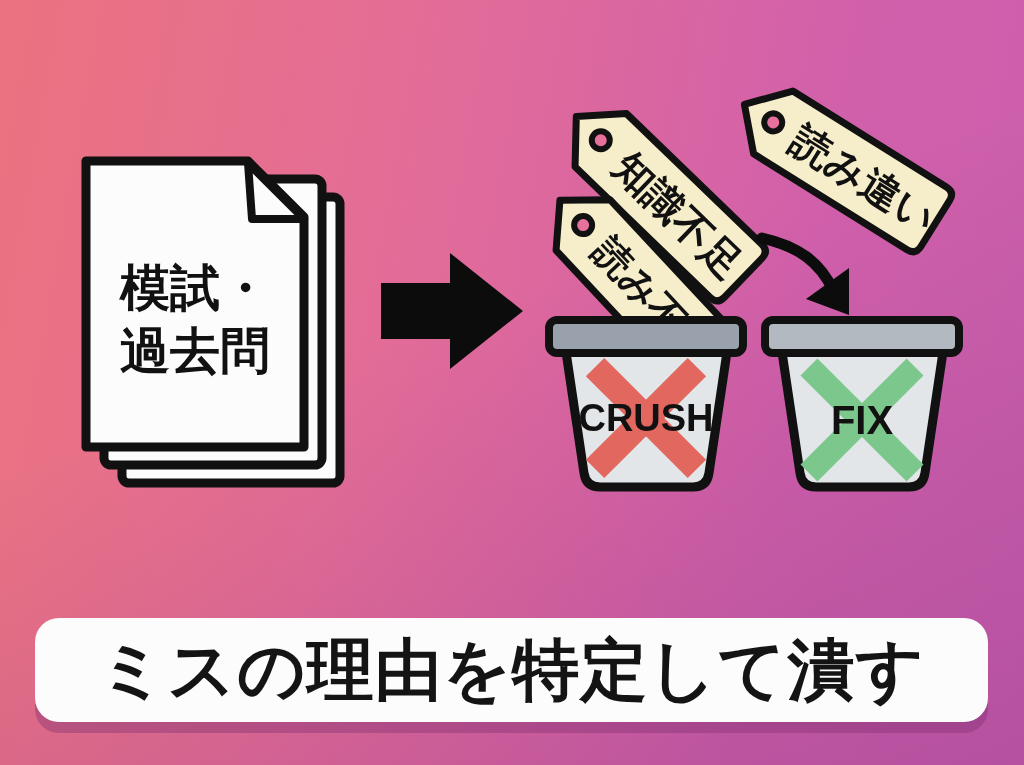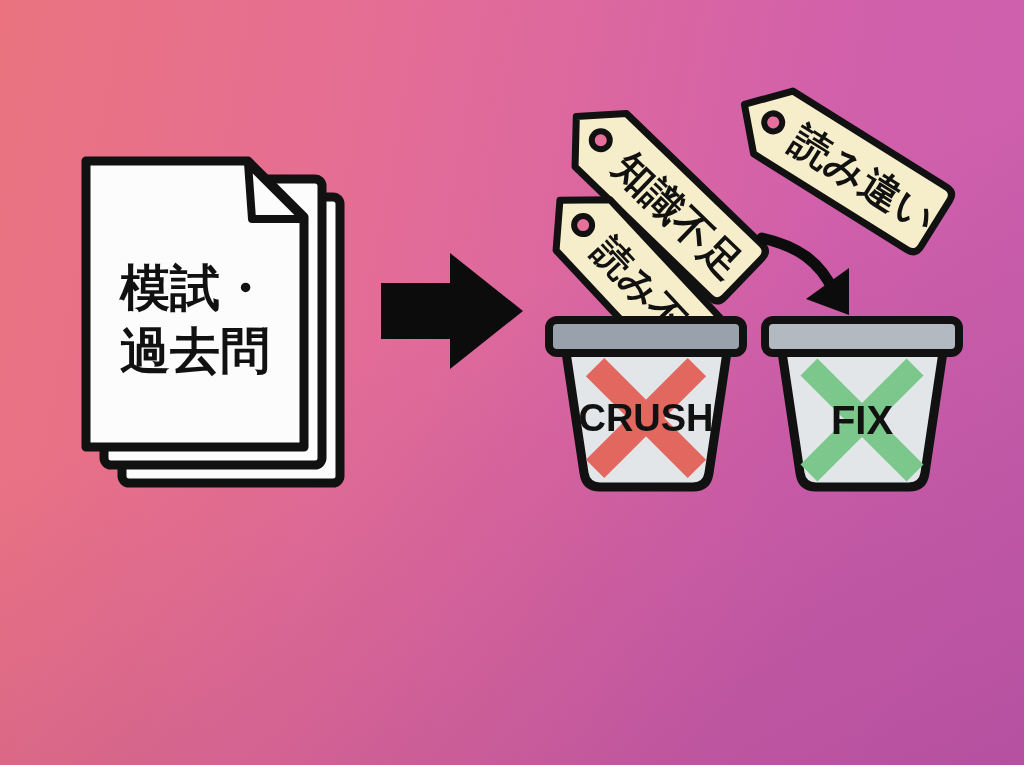--- a/index.html
+++ b/index.html
@@ -86,14 +86,17 @@
       <path d="M 782 352 L 800 473 Q 802 487 816 487 L 909 487 Q 923 487 925 473 L 943 352 Z" stroke="#111" stroke-width="9" stroke-linejoin="round" fill="#e3e6e8"></path>
       <rect x="765" y="320" width="194" height="33" rx="8" stroke="#111" stroke-width="8" fill="#b3b9c0"></rect>
       <g transform="translate(862,420)">
         <rect x="-75" y="-12" width="150" height="24" transform="rotate(45)" fill="#7cc88c"></rect>
         <rect x="-75" y="-12" width="150" height="24" transform="rotate(-45)" fill="#7cc88c"></rect>
       </g>
       <text x="862" y="434" text-anchor="middle" font-size="40" font-weight="900" fill="#111">FIX</text>
     </g>
   </svg>
 
+  <div class="banner">
+    <div class="banner-text">ミスの理由を特定して潰す</div>
+  </div>
 
 </div>
 
 </body></html>

